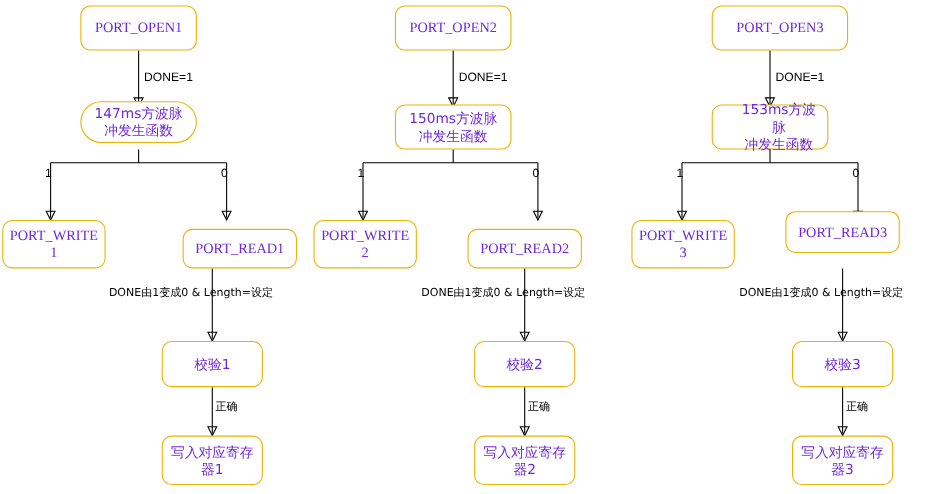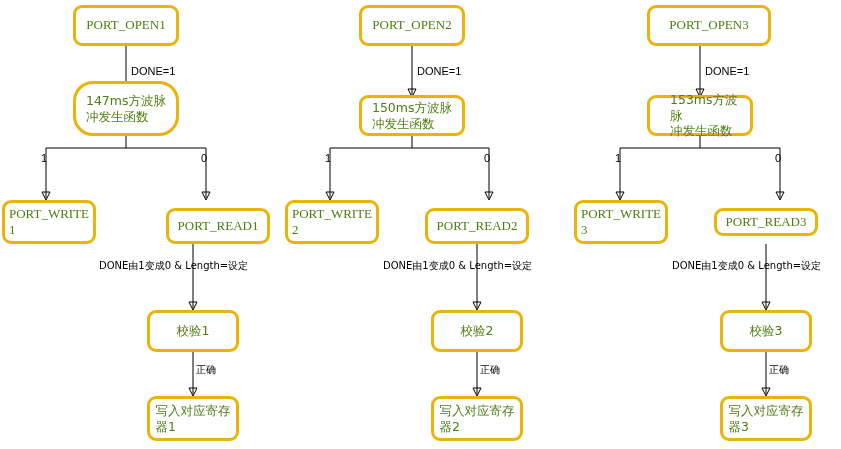--- a/index.html
+++ b/index.html
@@ -11,29 +11,30 @@
     position: relative;
     width: 841px;
     height: 449px;
     background: #ffffff;
     font-family: "Liberation Serif", serif;
     overflow: hidden;
   }
   .node {
     position: absolute;
     box-sizing: border-box;
-    border: 3px solid #eab308;
+    border: 1px solid #eab308;
     border-radius: 9px;
     background: #ffffff;
     display: flex;
     align-items: center;
     justify-content: center;
+    text-align: center;
     font-size: 13px;
     line-height: 1.25;
-    color: #4d7c0f;
+    color: #6d28d9;
     white-space: pre-line;
     padding: 2px 4px;
     z-index: 2;
   }
   .node.cjk {
     font-family: "DejaVu Sans", sans-serif;
     font-size: 12.5px;
   }
   .edge-label {
     position: absolute;
@@ -111,21 +112,21 @@
     <line x1="766" y1="244" x2="766" y2="308"></line>
     <path d="M762,302 L766,310 L770,302 Z" fill="#000000" stroke="none"></path>
     <line x1="766" y1="352" x2="766" y2="394"></line>
     <path d="M762,388 L766,396 L770,388 Z" fill="#000000" stroke="none"></path>
   </svg>
 
   <div class="node" style="left:73px; top:5px; width:106px; height:41px;">PORT_OPEN1</div>
 
   <div class="edge-label" style="left:131px; top:65px;">DONE=1</div>
 
-  <div class="node cjk" style="left:73px; top:81px; width:106px; height:55px;border-radius:20px;">147ms方波脉
+  <div class="node cjk" style="left:73px; top:92px; width:106px; height:38px;border-radius:20px;">147ms方波脉
 冲发生函数</div>
 
   <div class="edge-label" style="left:41px; top:152px;">1</div>
 
   <div class="edge-label" style="left:201px; top:152px;">0</div>
 
   <div class="node" style="left:2px; top:200px; width:94px; height:44px;">PORT_WRITE
 1</div>
 
   <div class="node" style="left:141px; top:208px; width:104px; height:36px;margin-left:25px;">PORT_READ1</div>
@@ -171,21 +172,21 @@
   <div class="node cjk" style="left:647px; top:95px; width:106px; height:41px;padding-left:20px;">153ms方波脉
 冲发生函数</div>
 
   <div class="edge-label" style="left:615px; top:152px;">1</div>
 
   <div class="edge-label" style="left:775px; top:152px;">0</div>
 
   <div class="node" style="left:574px; top:200px; width:94px; height:44px;">PORT_WRITE
 3</div>
 
-  <div class="node" style="left:714px; top:208px; width:104px; height:28px;">PORT_READ3</div>
+  <div class="node" style="left:714px; top:192px; width:104px; height:38px;">PORT_READ3</div>
 
   <div class="edge-label cjk" style="left:672px; top:259px;">DONE由1变成0 &amp; Length=设定</div>
 
   <div class="node cjk" style="left:720px; top:310px; width:92px; height:42px;">校验3</div>
 
   <div class="edge-label cjk" style="left:769px; top:363px;">正确</div>
 
   <div class="node cjk" style="left:720px; top:396px; width:92px; height:45px;">写入对应寄存
 器3</div>
 

